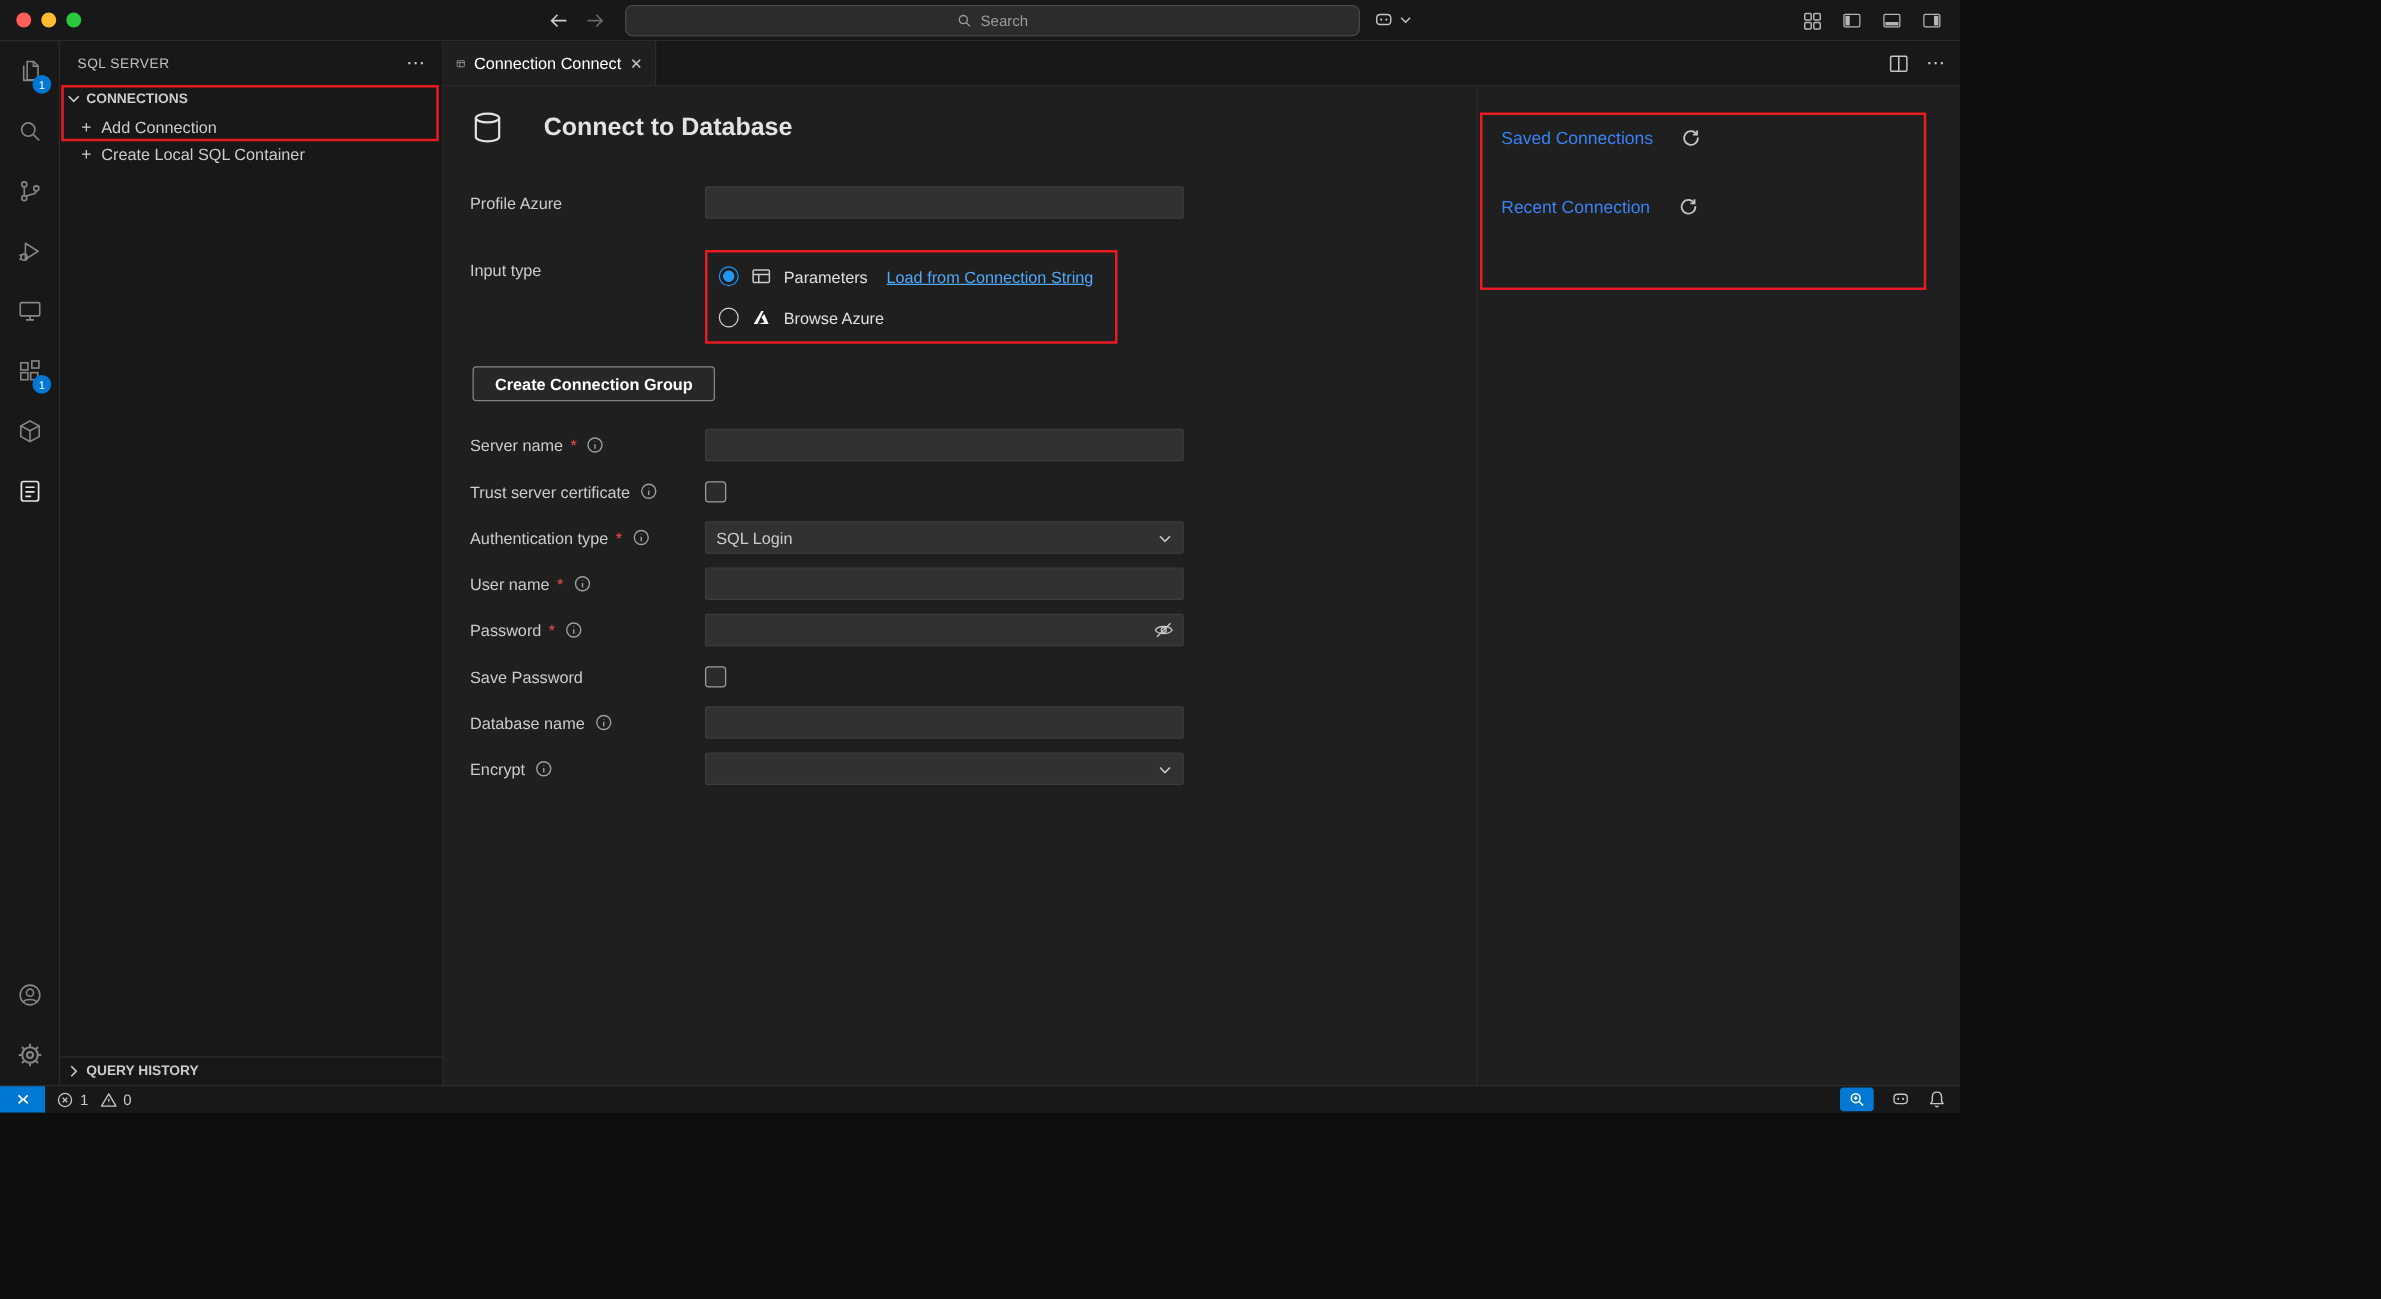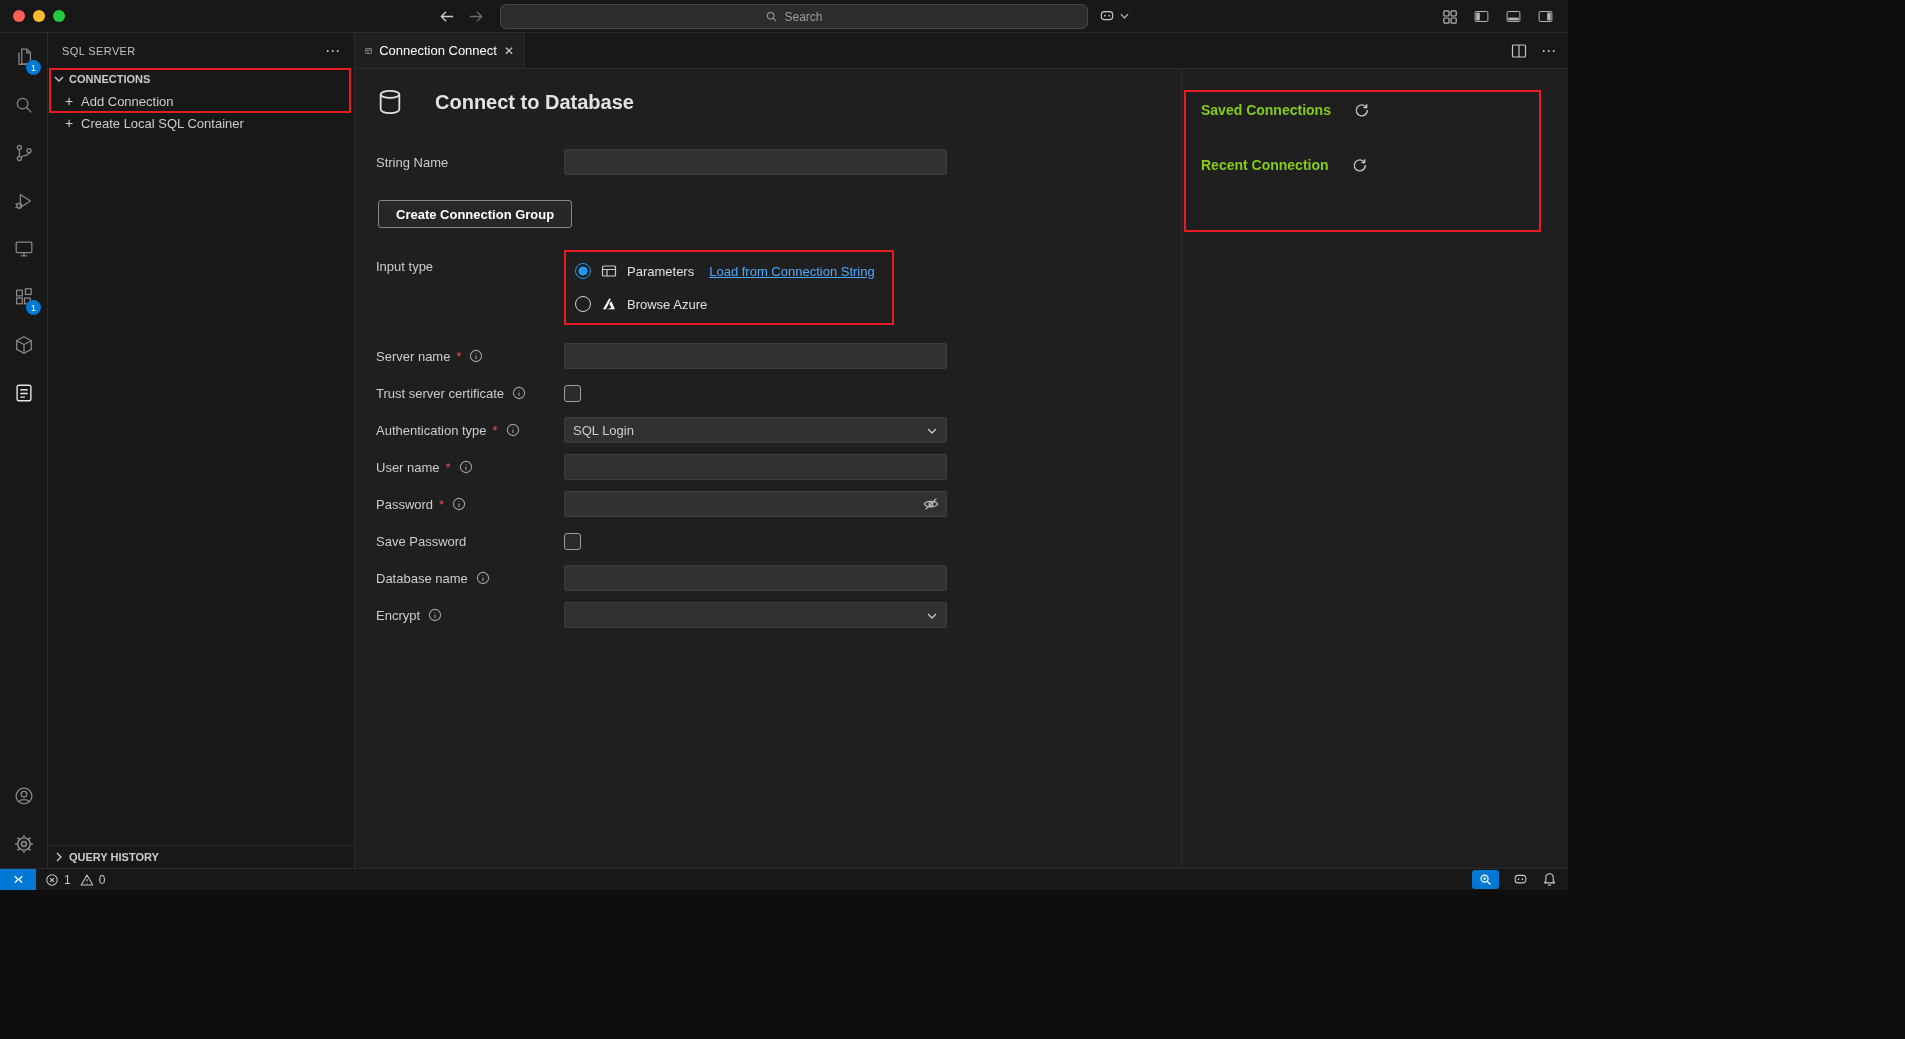--- a/index.html
+++ b/index.html
@@ -53,21 +53,21 @@
   .tab-close{margin-left:auto;color:#cccccc;font-size:12px;cursor:pointer}
   .tabbar-right{position:absolute;right:12px;top:0;height:35px;display:flex;align-items:center;gap:14px;color:#c5c5c5}
   .editor-body{flex:1;display:flex;min-height:0}
   .form-col{flex:0 0 827px;width:827px;border-right:1px solid #2b2b2b;padding:12px 0 0 21px;overflow:hidden}
   .right-col{flex:1;position:relative}
 
   
   .rp-row{position:absolute;left:19px;display:flex;align-items:center;gap:22px}
   .rp-saved{top:33px}
   .rp-recent{top:88px}
-  .rp-title{font-size:14px;font-weight:700;color:#84cc16}
+  .rp-title{font-size:14px;font-weight:400;color:#3b82f6}
   .refresh{color:#c5c5c5;cursor:pointer;display:flex}
 
   
   .dlg-header{display:flex;align-items:center;gap:31px;margin:4px 0 30px 0;height:34px}
   .dlg-title{font-size:20px;font-weight:600;color:#e3e3e3}
   .f-row{display:flex;align-items:center;min-height:26px;margin-bottom:11px}
   .f-label{flex:0 0 188px;display:flex;align-items:center;gap:5px;color:#cccccc}
   .req{color:#f14c4c;margin-left:1px}
   .info-icon{display:inline-flex;color:#9f9f9f;margin-left:3px}
   .txt-input{width:383px;height:26px;background:#313131;border:1px solid #3d3d3d;border-radius:2px;color:#cccccc;
@@ -296,29 +296,25 @@
           <div class="dlg-header">
             <svg width="28" height="28" viewBox="0 0 24 24" fill="none" stroke="#e3e3e3" stroke-width="1.5" stroke-linecap="round">
                   <ellipse cx="12" cy="5.5" rx="8" ry="3"></ellipse>
                   <path d="M4 5.5v13c0 1.7 3.6 3 8 3s8-1.3 8-3v-13"></path>
                 </svg>
             <span class="dlg-title">Connect to Database</span>
           </div>
 
           <div class="f-row row-profile">
             <div class="f-label">
-                  <span>String Name</span>
+                  <span>Profile Azure</span>
                 </div>
             <input class="txt-input" type="text" style="">
           </div>
 
-
-          <div class="f-row row-create-group">
-            <button class="btn-secondary">Create Connection Group</button>
-          </div>
 
           <div class="f-row row-input-type">
             <div class="f-label">
                   <span>Input type</span>
                 </div>
             <div class="radio-box">
               <div class="radio-row">
                 <span class="radio on"></span>
                 <svg width="16" height="16" viewBox="0 0 16 16" fill="none" stroke="#cccccc" stroke-width="1.2">
                       <rect x="1.5" y="3" width="13" height="10" rx="1"></rect>
@@ -329,20 +325,24 @@
               </div>
               <div class="radio-row">
                 <span class="radio off"></span>
                 <svg width="16" height="16" viewBox="0 0 16 16" fill="#ffffff">
                       <path d="M9.9 2.8 5 13.2H2L8 2.8z"></path>
                       <path d="M10.4 5.2 13.9 13.2H5.9l4.6-1.5-2.3-4z"></path>
                     </svg>
                 <span class="radio-label">Browse Azure</span>
               </div>
             </div>
+          </div>
+
+          <div class="f-row row-create-group">
+            <button class="btn-secondary">Create Connection Group</button>
           </div>
 
           <div class="f-row">
             <div class="f-label">
               <span>Server name</span>
               <span class="req">*</span>
               <span class="info-icon">
                     <svg width="14" height="14" viewBox="0 0 14 14" fill="none" stroke="currentColor" stroke-width="1.1">
                       <circle cx="7" cy="7" r="5.6"></circle>
                       <path d="M7 6.4V10"></path>

